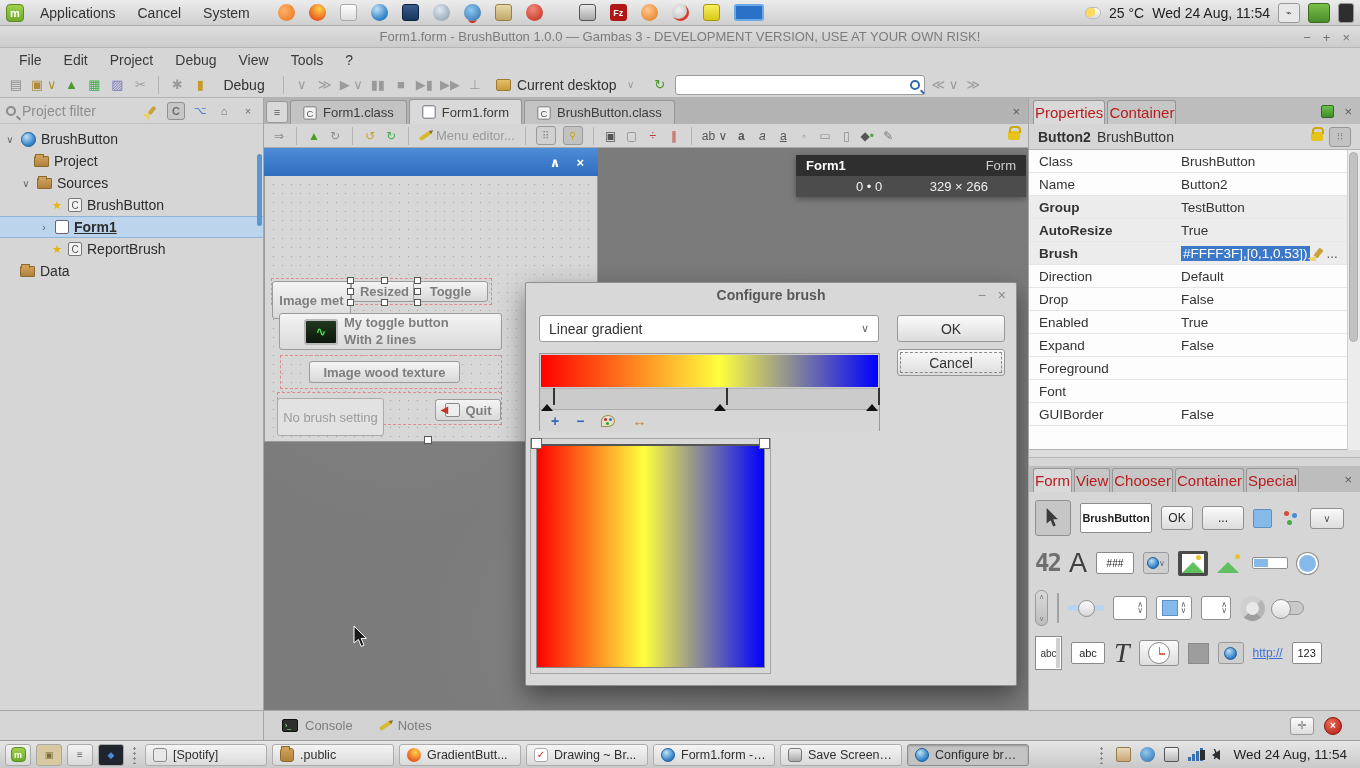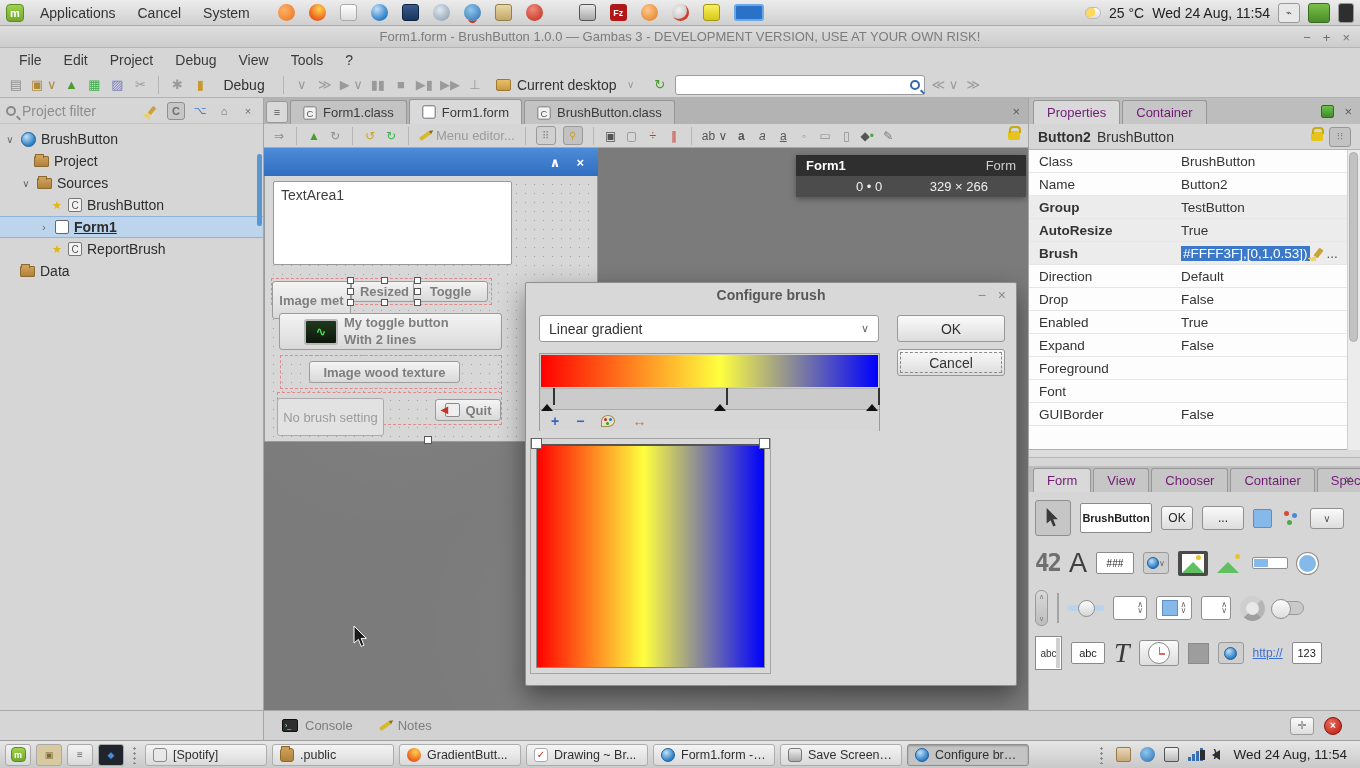--- a/index.html
+++ b/index.html
@@ -127,21 +127,21 @@
 .dpreview{position:absolute;left:4px;top:155px;width:241px;height:236px;border:1px solid #a5a5a5;background:#d8d8d8;padding:5px}
 .dpreview .grad{width:100%;height:100%;border:1px solid #8a8a8a;border-top:2px solid #555;background:linear-gradient(to right,#ff0000,#ffff3f 47%,#0000ff)}
 .ph{position:absolute;width:11px;height:11px;background:#fff;border:1px solid #666}
 
 
 .cursor{position:absolute;left:89px;top:478px;z-index:40}
 
 
 .rightpanel{position:absolute;left:1028px;top:0;width:332px;height:612px;background:#d6d6d6;border-left:1px solid #a6a6a6}
 .ptabs{height:26px;background:#bdbdbd;display:flex;align-items:flex-end;gap:2px;padding:2px 2px 0 4px;position:relative}
-.ptab{height:24px;display:flex;align-items:center;padding:0 13px;font-size:13px;color:#701a75;background:#c6c6c6;border:1px solid #979797;border-bottom:none;border-radius:3px 3px 0 0}
+.ptab{height:24px;display:flex;align-items:center;padding:0 1px;font-size:15px;color:#b91c1c;background:#c6c6c6;border:1px solid #979797;border-bottom:none;border-radius:3px 3px 0 0}
 .ptab.active{background:#d9d9d9}
 .ptabicons{position:absolute;right:8px;top:6px;display:flex;gap:10px;align-items:center}
 .greenic{width:13px;height:13px;background:linear-gradient(#6cc24a,#3f8c2a);border:1px solid #2f6c20;border-radius:2px}
 .phead{height:26px;display:flex;align-items:center;gap:6px;padding:0 9px;border-bottom:1px solid #b2b2b2;font-size:14px}
 .phead .nm{font-weight:bold}
 .phead .lk{margin-left:auto}
 .sortbtn{width:22px;height:20px;background:#c3c3c3;border:1px solid #969696;border-radius:3px;display:flex;align-items:center;justify-content:center;color:#777;font-size:10px}
 .pgrid{position:relative;background:#fdfdfd;height:300px;border-bottom:1px solid #b0b0b0}
 .prow{height:23px;display:flex;align-items:center;border-bottom:1px solid #e6e6e6;font-size:13.5px}
 .prow.hl{background:#ececec}
@@ -425,21 +425,20 @@
       </div>
 
       <div class="designer">
 
         <div class="gform">
           <div class="gtitle">
             <span>∧</span>
             <span>×</span>
           </div>
           <div class="gclient">
-            <div class="ta1">TextArea1</div>
 
             <div class="selrect" style="left:6px;top:102px;width:221px;height:27px"></div>
             <div class="fbtn" style="left:7px;top:105px;width:79px;height:38px;overflow:hidden">Image met</div>
             <div class="fbtn" style="left:86px;top:105px;width:67px;height:21px">Resized</div>
             <div class="fbtn" style="left:148px;top:105px;width:75px;height:21px">Toggle</div>
             <span class="hnd" style="left:82px;top:101px"></span>
             <span class="hnd" style="left:116px;top:101px"></span>
             <span class="hnd" style="left:149px;top:101px"></span>
             <span class="hnd" style="left:82px;top:112px"></span>
             <span class="hnd" style="left:149px;top:112px"></span>

